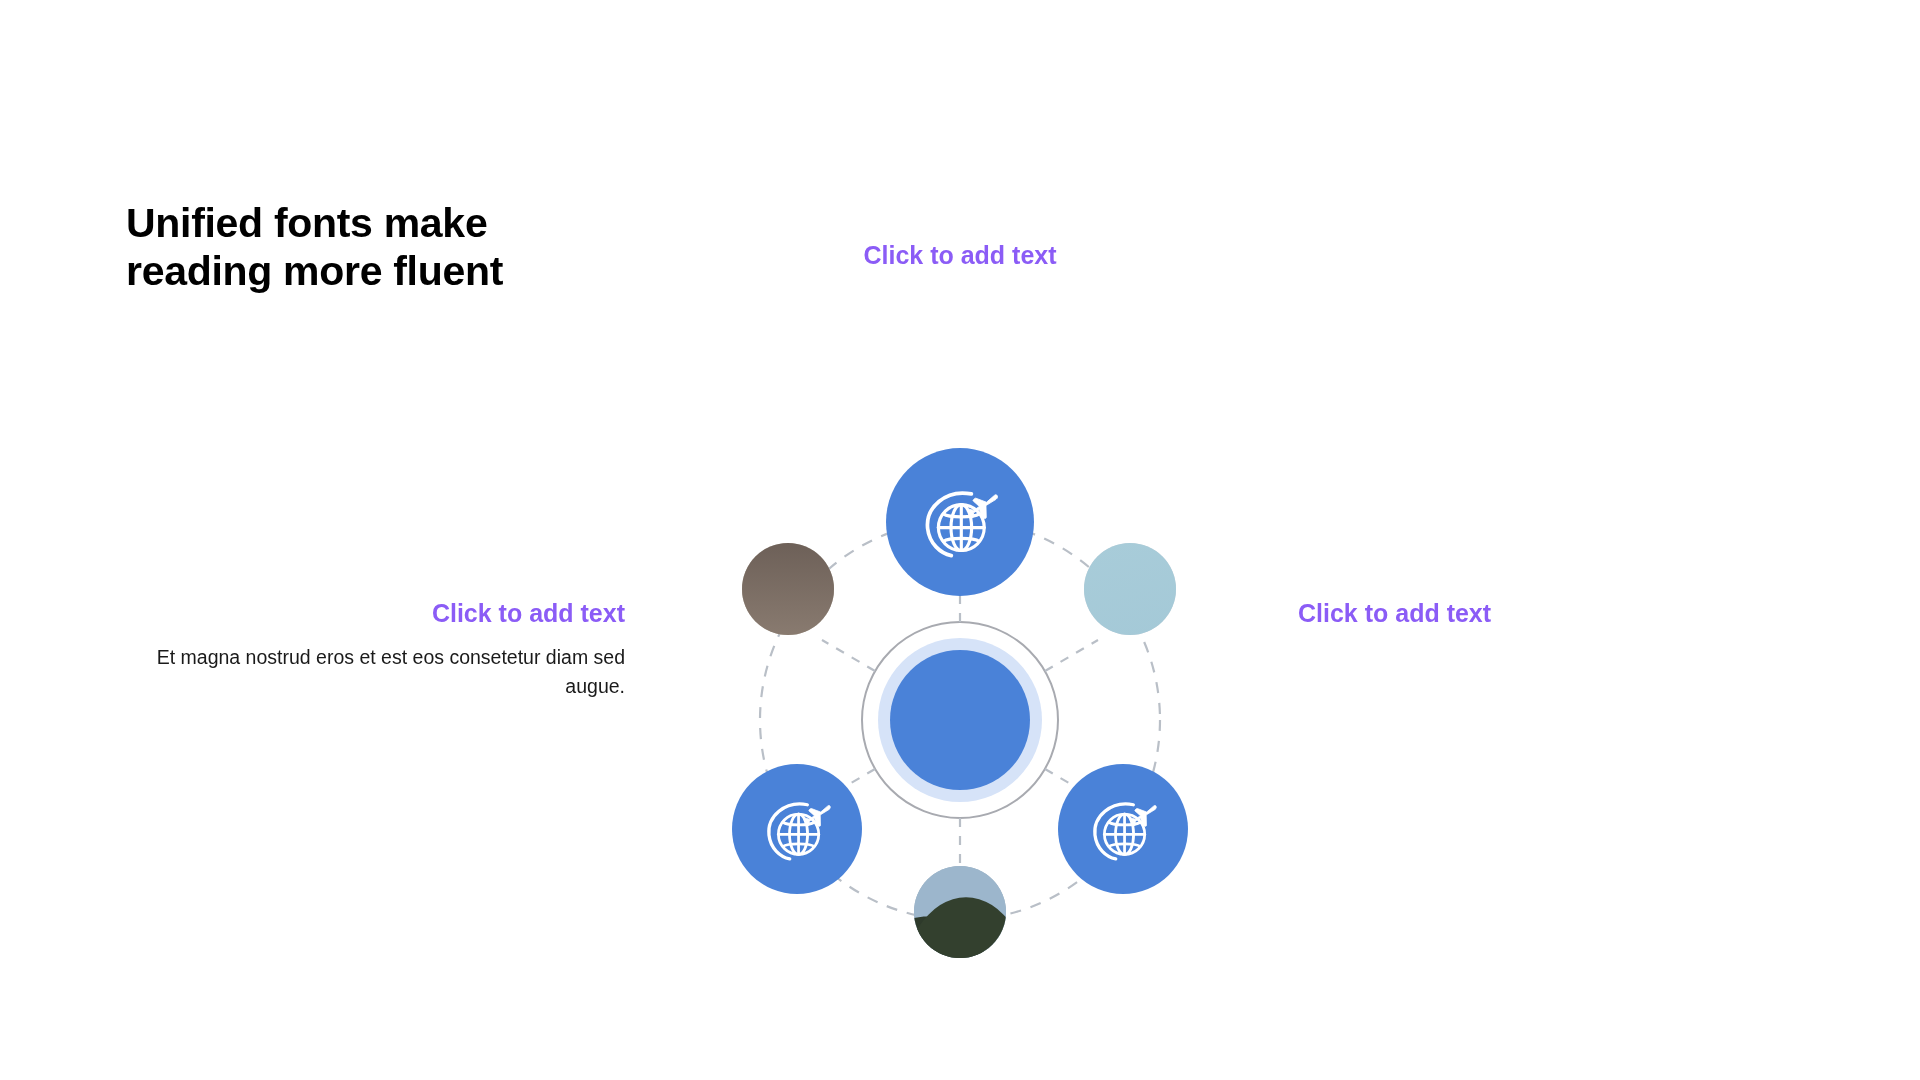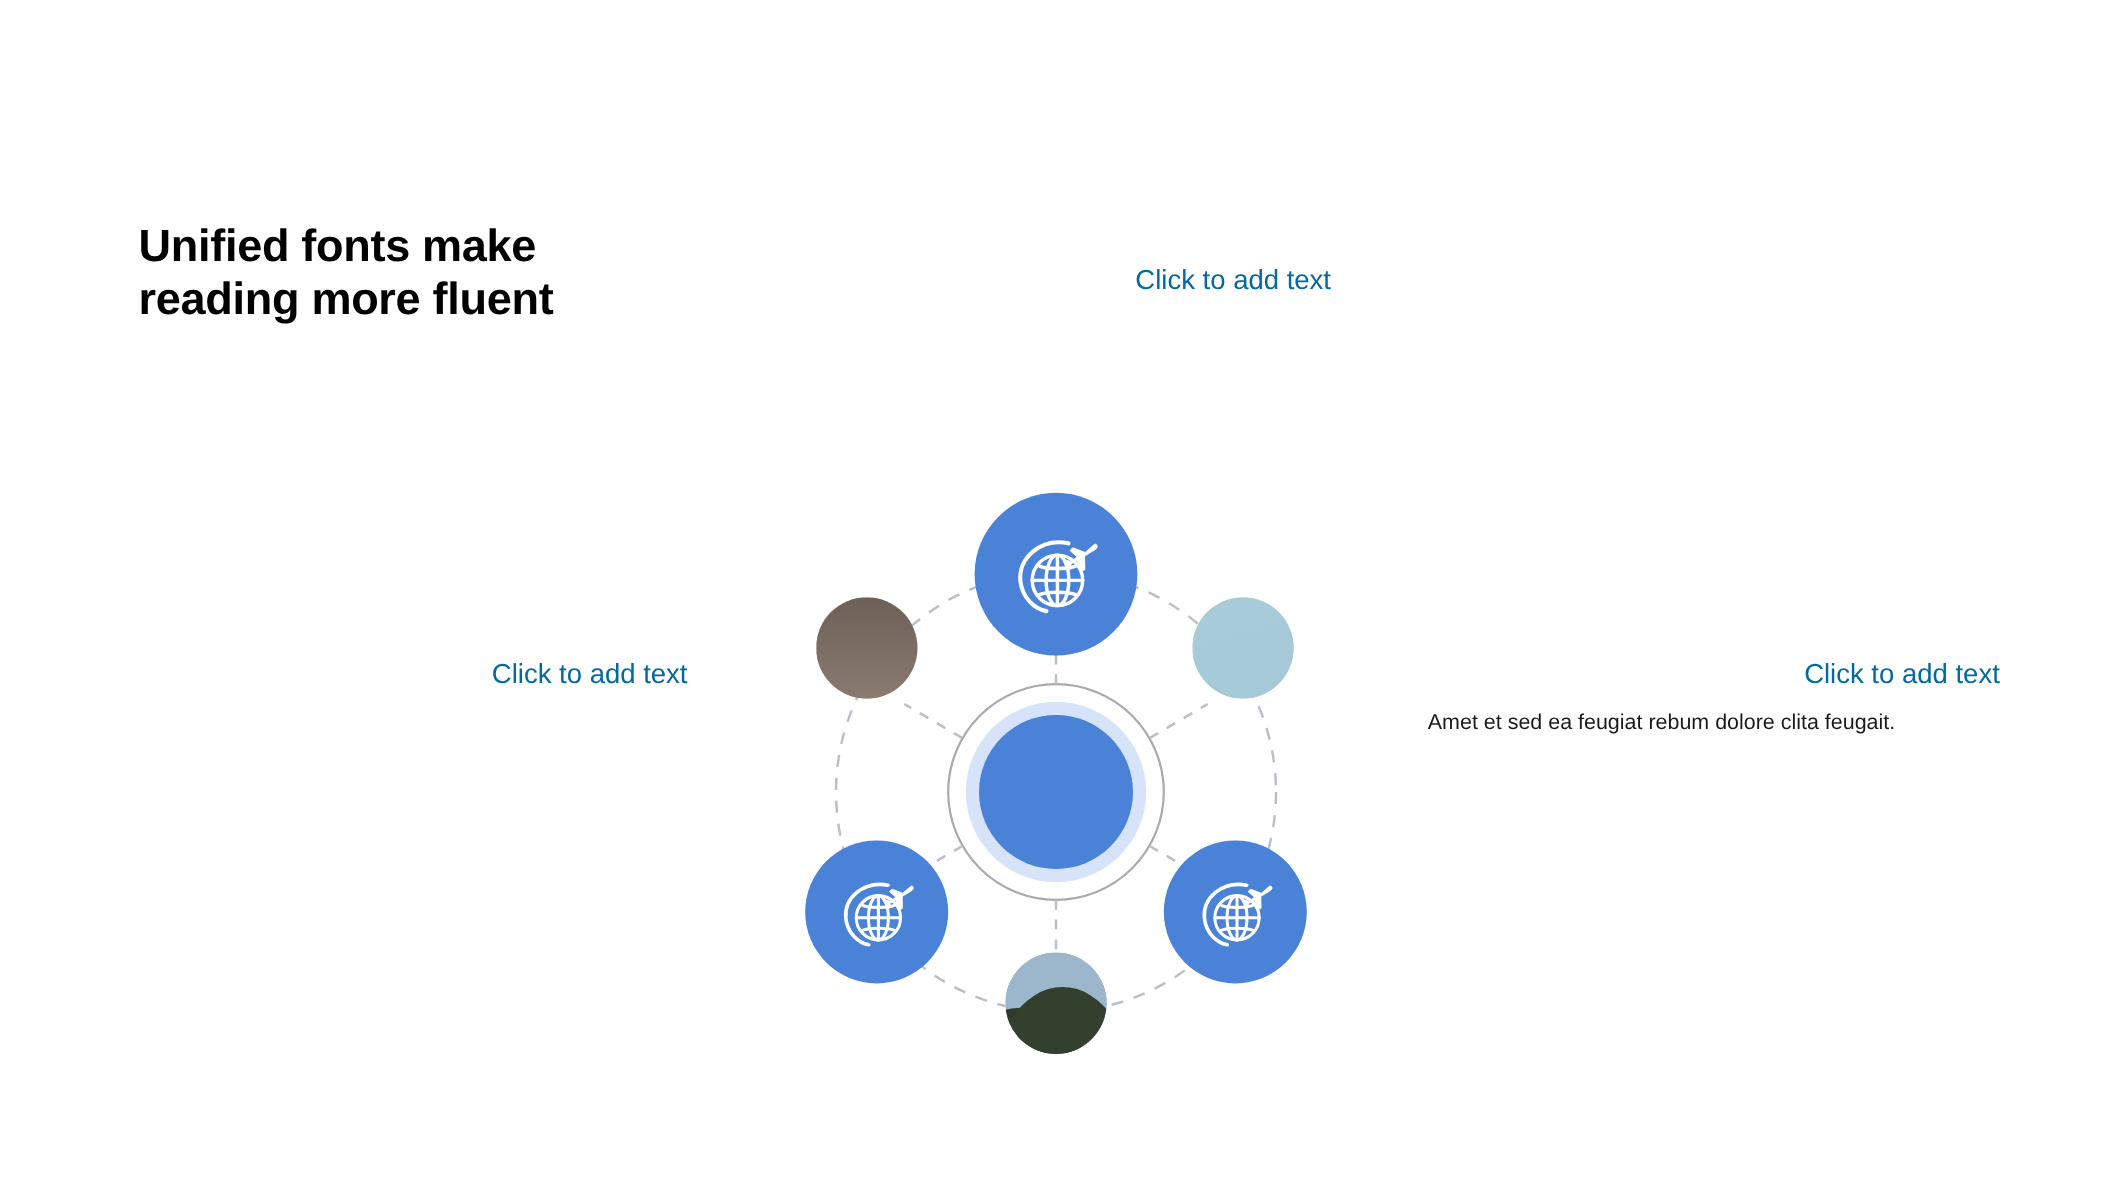--- a/index.html
+++ b/index.html
@@ -22,25 +22,24 @@
     font-weight:bold;
     line-height:1.16;
     letter-spacing:-0.3px;
     color:#000;
   }
   .title-line{display:block;white-space:nowrap;}
 
   
   .txt-head{
     font-size:25px;
-    font-weight:normal;
-    color:#0369a1;
+    font-weight:bold;
+    color:#8b5cf6;
     line-height:1.25;
     margin:0;
-    text-align:right;
   }
   .txt-body{
     font-size:19.5px;
     font-weight:normal;
     color:#1a1a1a;
     line-height:1.45;
     margin:14px 0 0 0;
   }
 
   .block-top{
@@ -108,25 +107,25 @@
     <span class="title-line">Unified fonts make</span>
     <span class="title-line">reading more fluent</span>
   </div>
 
   <div class="block-top">
     <p class="txt-head">Click to add text</p>
   </div>
 
   <div class="block-left">
     <p class="txt-head">Click to add text</p>
+    <p class="txt-body">Et magna nostrud eros et est eos consetetur diam sed augue.</p>
   </div>
 
   <div class="block-right">
     <p class="txt-head">Click to add text</p>
-    <p class="txt-body">Amet et sed ea feugiat rebum dolore clita feugait.</p>
   </div>
 
   <div class="diagram">
 
     <svg viewBox="0 0 520 520" xmlns="http://www.w3.org/2000/svg">
       <defs>
         <clipPath id="clipOffice">
             <circle cx="0" cy="0" r="45"></circle>
           </clipPath>
       </defs>

